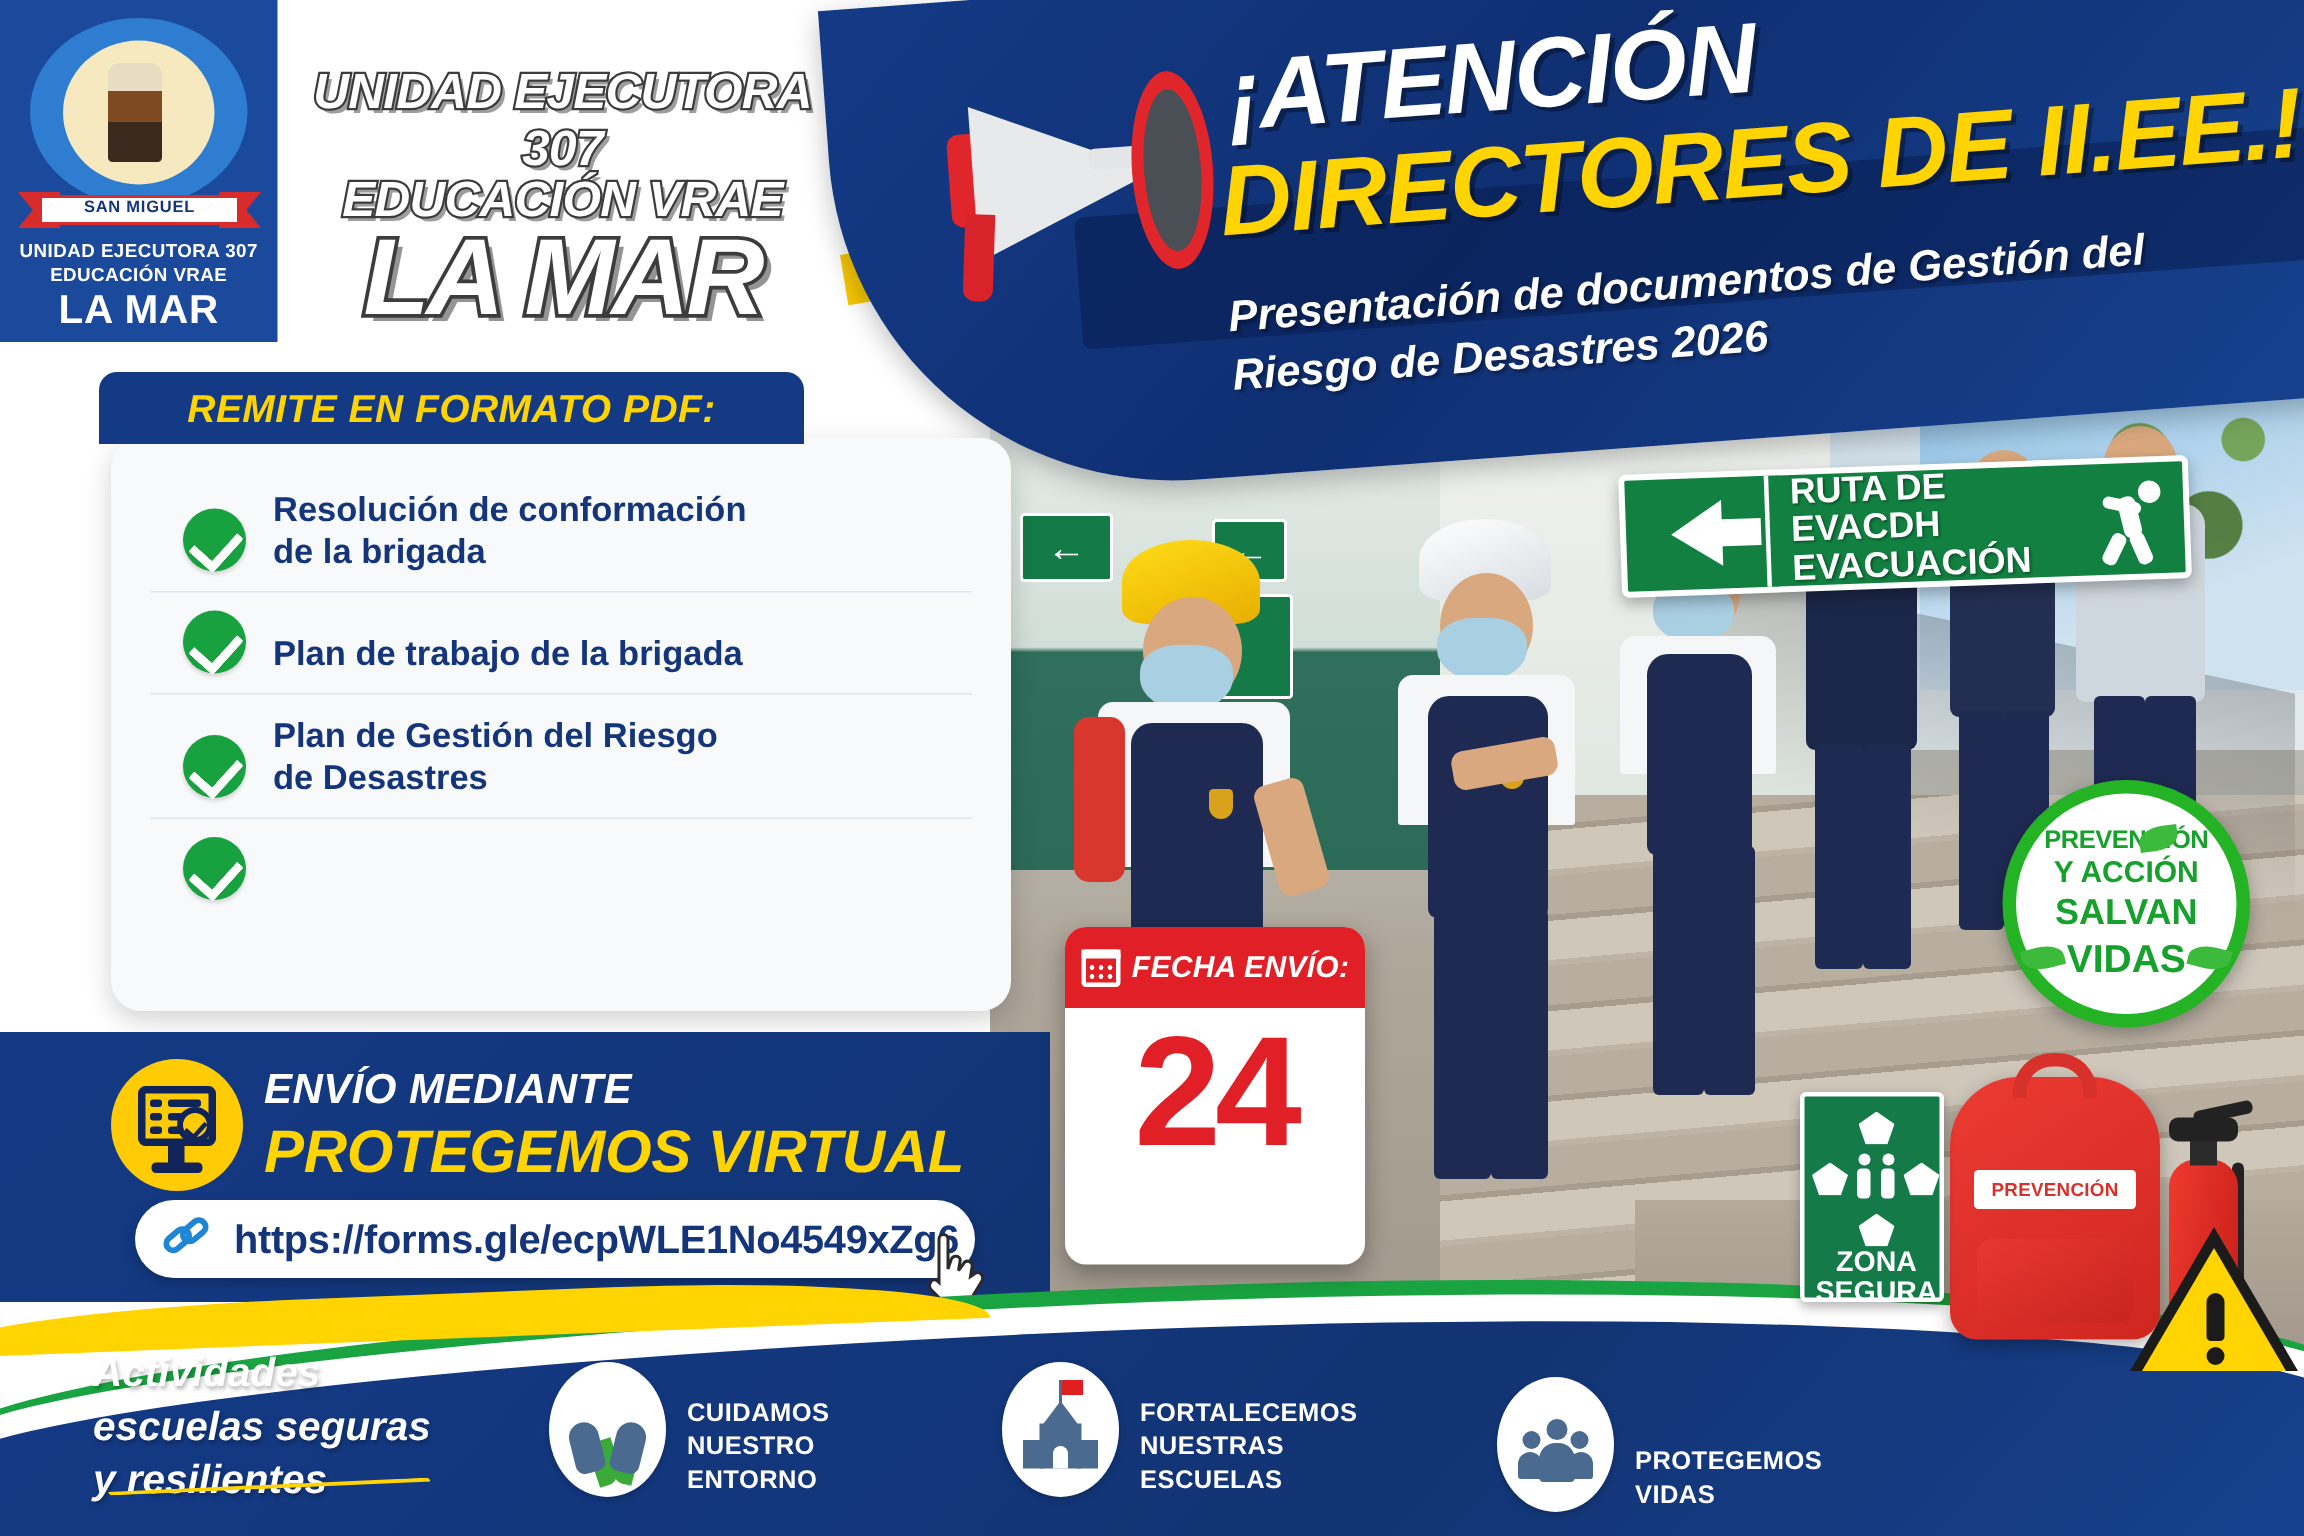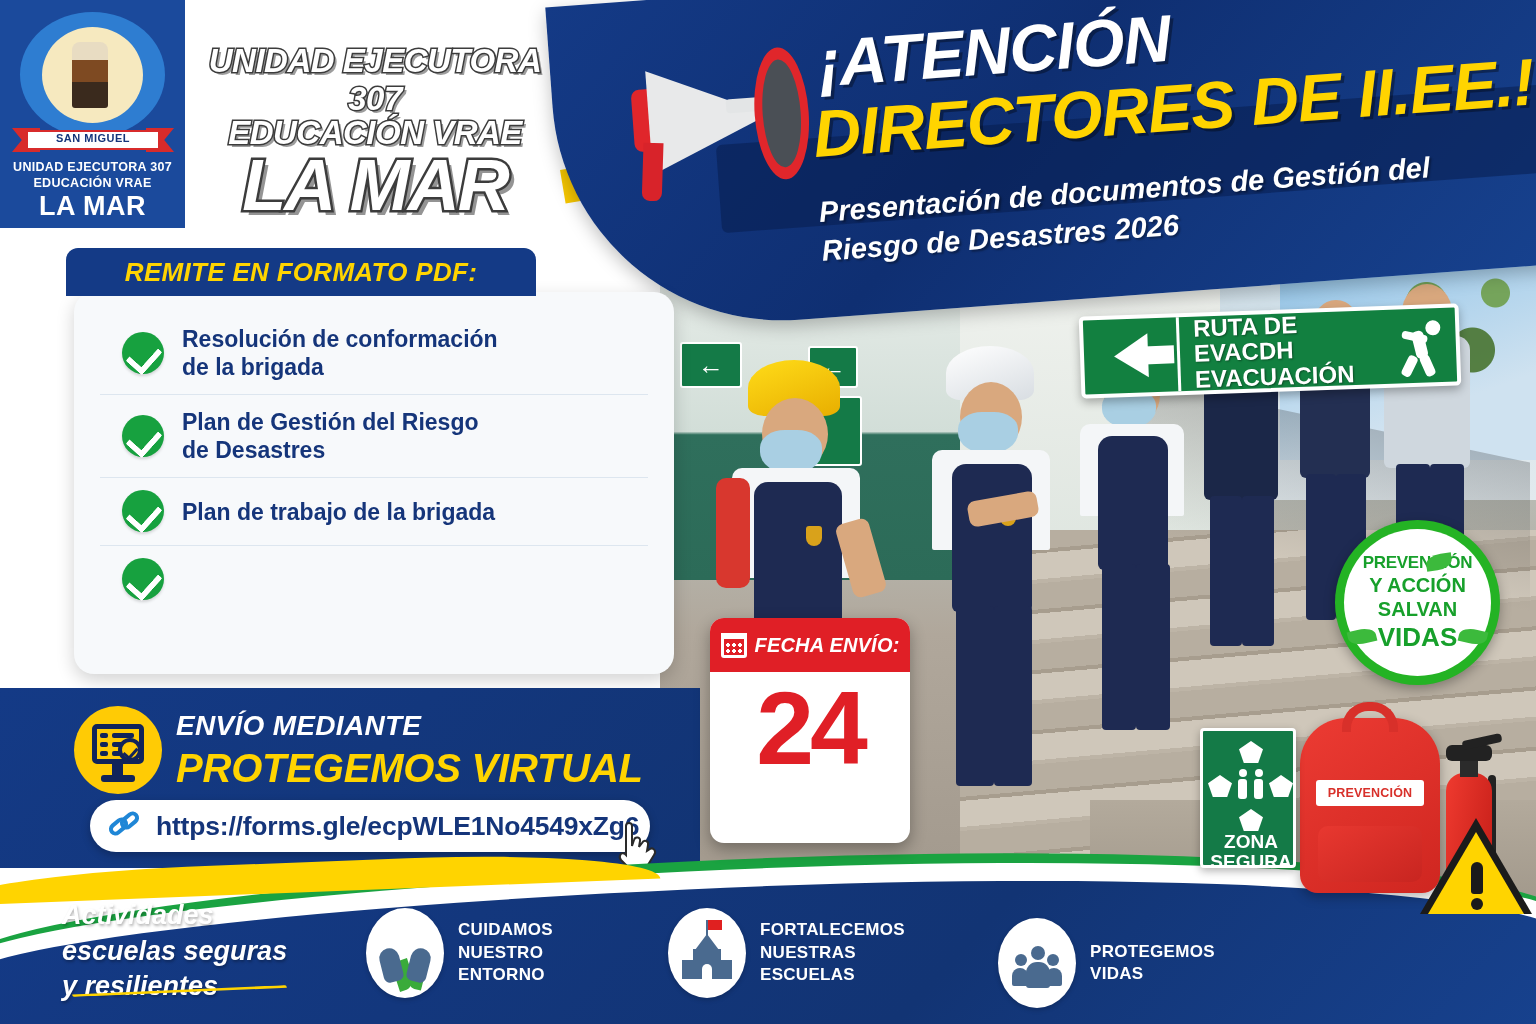--- a/index.html
+++ b/index.html
@@ -150,21 +150,21 @@
 
   
   .pdf-header { position:absolute; left:66px; top:248px; width:470px; height:48px;
     background:#143a86; border-radius:12px 12px 0 0; z-index:12;
     display:flex; align-items:center; justify-content:center; }
   .pdf-header span { color:#ffd400; font-size:26px; font-weight:bold; font-style:italic;
     letter-spacing:.3px; }
   .pdf-card { position:absolute; left:74px; top:292px; width:600px; height:382px;
     background:#f7f9fb; border-radius:20px; z-index:11;
     box-shadow:0 6px 18px rgba(0,0,0,.18); padding:20px 26px; }
-  .chk-row { display:flex; align-items:center; gap:18px; padding:12px 0 13px 22px; }
+  .chk-row { display:flex; align-items:flex-end; gap:18px; padding:12px 0 13px 22px; }
   .chk-row + .chk-row { border-top:1.5px solid #dde6ef; }
   .chk { flex:0 0 auto; width:42px; height:42px; border-radius:50%; background:#17a13f;
     position:relative; box-shadow:0 2px 3px rgba(0,0,0,.15); }
   .chk::after { content:""; position:absolute; left:11px; top:9px; width:16px; height:25px;
     border:6px solid #fff; border-top:0; border-left:0; transform:rotate(42deg); border-radius:2px; }
   .chk-txt { color:#15357a; font-size:23px; font-weight:bold; line-height:1.2; padding-top:2px; }
   .chk-txt.small { font-size:21.5px; }
 
   
   .form-panel { position:absolute; left:0; top:688px; width:700px; height:180px;
@@ -213,21 +213,21 @@
     border-radius:55% 55% 0 0/70px 100px 0 0; transform:rotate(-2.2deg); z-index:18; }
 
   
   .slogan { position:absolute; left:62px; top:898px; z-index:20; color:#fff;
     font-size:27px; font-style:italic; font-weight:bold; line-height:1.32;
     text-shadow:1px 2px 3px rgba(0,0,0,.3); }
   .slogan-line { position:absolute; left:72px; top:988px; width:215px; height:6px;
     background:#ffd400; border-radius:3px; z-index:20; transform:rotate(-1.6deg);
     clip-path:polygon(0 60%,100% 0,100% 45%,0 100%); }
 
-  .foot-item { position:absolute; z-index:20; display:flex; align-items:center; gap:14px; }
+  .foot-item { position:absolute; z-index:20; display:flex; align-items:flex-end; gap:14px; }
   .foot-circle { flex:0 0 auto; width:78px; height:90px; background:#fff;
     border-radius:50%; position:relative; box-shadow:0 2px 5px rgba(0,0,0,.2); }
   .foot-lbl { color:#fff; font-size:17px; font-weight:bold; line-height:1.32;
     letter-spacing:.3px; }
 
   
   .hands { position:absolute; left:15px; top:40px; width:48px; height:36px; }
   .hand-l, .hand-r { position:absolute; width:20px; height:34px; background:#4a6a8f;
     border-radius:10px 10px 6px 6px; }
   .hand-l { left:0; transform:rotate(-14deg); }
@@ -302,21 +302,21 @@
 
   .green-badge { position:absolute; left:1335px; top:520px; width:165px; height:165px;
     border-radius:50%; background:#24b324; z-index:24; box-shadow:0 4px 12px rgba(0,0,0,.3); }
   .green-badge-in { position:absolute; left:9px; top:9px; width:147px; height:147px;
     border-radius:50%; background:#fff; display:flex; flex-direction:column;
     align-items:center; justify-content:center; gap:1px; }
   .gb1 { color:#17a02b; font-size:17px; font-weight:bold; letter-spacing:-.3px; position:relative; }
   .gb-leaf { position:absolute; left:63px; top:1px; width:26px; height:16px;
     background:#3cba3c; border-radius:60% 0 60% 0; transform:rotate(-8deg); }
   .gb2 { color:#17a02b; font-size:20px; font-weight:bold; }
-  .gb3 { color:#17a02b; font-size:20px; font-weight:bold; }
+  .gb3 { color:#17a02b; font-size:24px; font-weight:bold; }
   .gb4 { color:#17a02b; font-size:26px; font-weight:bold; position:relative; }
   .gb-leaf-l { position:absolute; left:-30px; top:7px; width:28px; height:15px;
     background:#3cba3c; border-radius:0 60% 0 60%; transform:rotate(-14deg); }
   .gb-leaf-r { position:absolute; right:-30px; top:7px; width:28px; height:15px;
     background:#3cba3c; border-radius:60% 0 60% 0; transform:rotate(14deg); }
 
   .zona-sign { position:absolute; left:1200px; top:728px; width:96px; height:140px;
     background:#147a47; border:3px solid #fff; border-radius:4px; z-index:24;
     box-shadow:0 3px 8px rgba(0,0,0,.3); }
   .zp { position:absolute; background:#fff; }
@@ -502,28 +502,28 @@
     <div class="chk-row">
       <div class="chk"></div>
       <div class="chk-txt">
         <div>Resolución de conformación</div>
         <div>de la brigada</div>
       </div>
     </div>
     <div class="chk-row">
       <div class="chk"></div>
       <div class="chk-txt">
-        <div>Plan de Gestión del Riesgo</div>
-        <div>de Desastres</div>
+        <div>Plan de trabajo de la brigada</div>
       </div>
     </div>
     <div class="chk-row">
       <div class="chk"></div>
       <div class="chk-txt">
-        <div>Plan de trabajo de la brigada</div>
+        <div>Plan de Gestión del Riesgo</div>
+        <div>de Desastres</div>
       </div>
     </div>
     <div class="chk-row">
       <div class="chk"></div>
     </div>
   </div>
 
   <div class="form-panel"></div>
   <div class="form-icon">
     <div class="fi-mon"></div>

